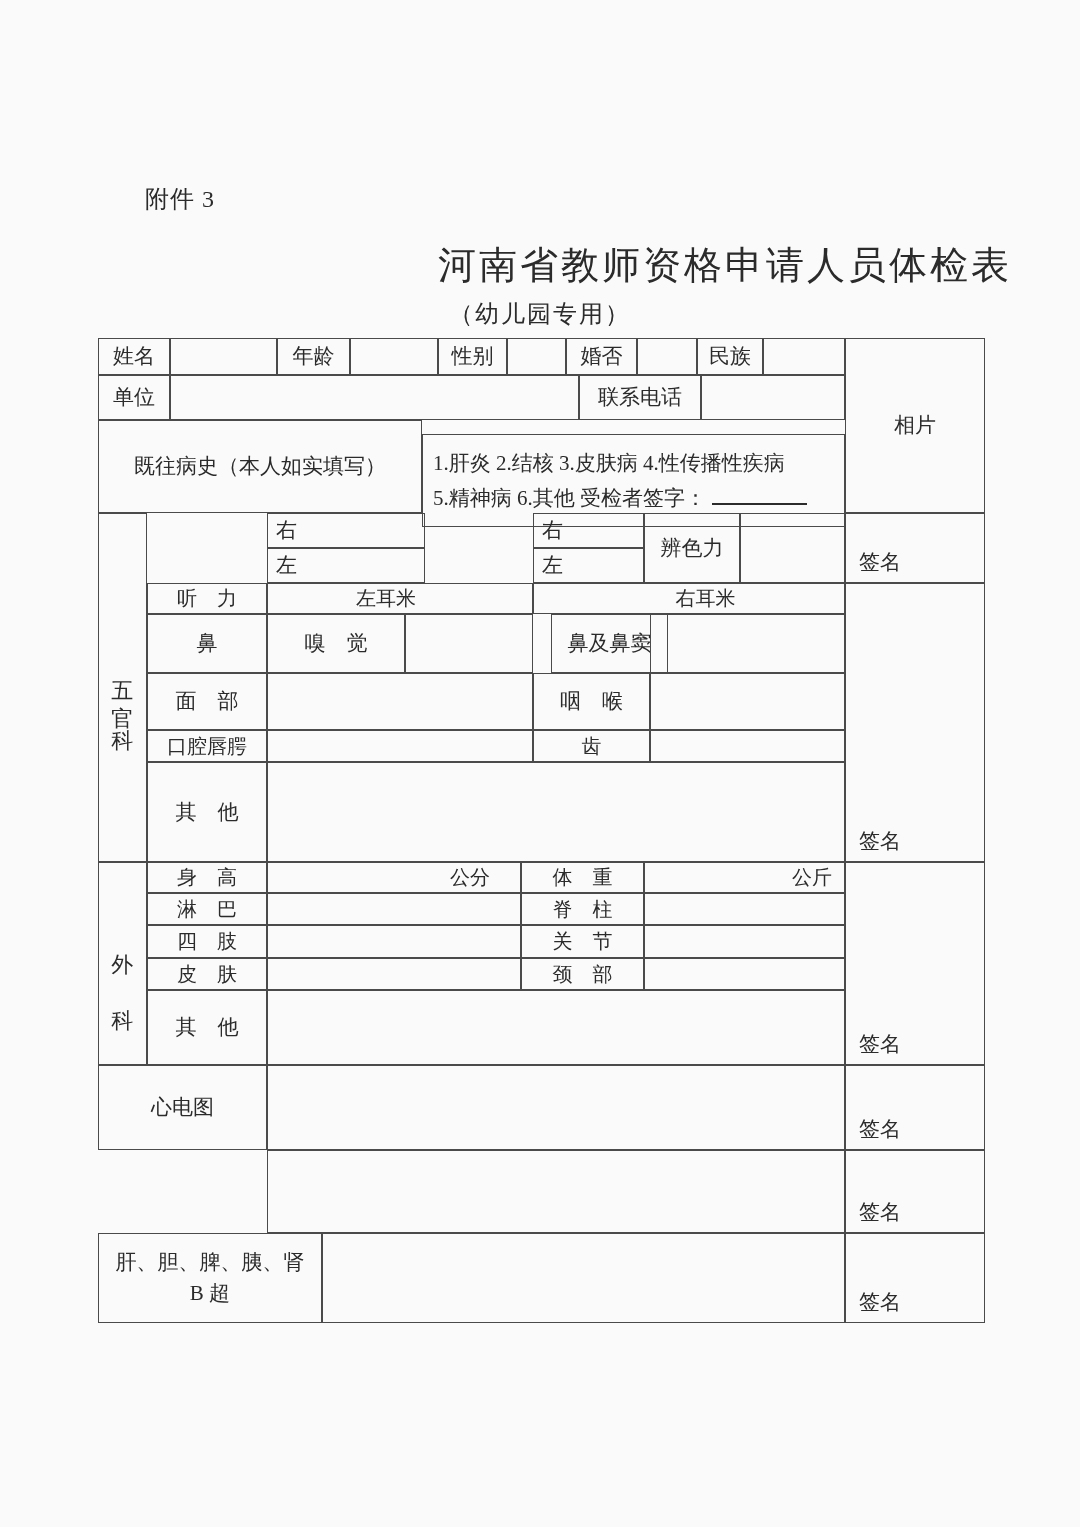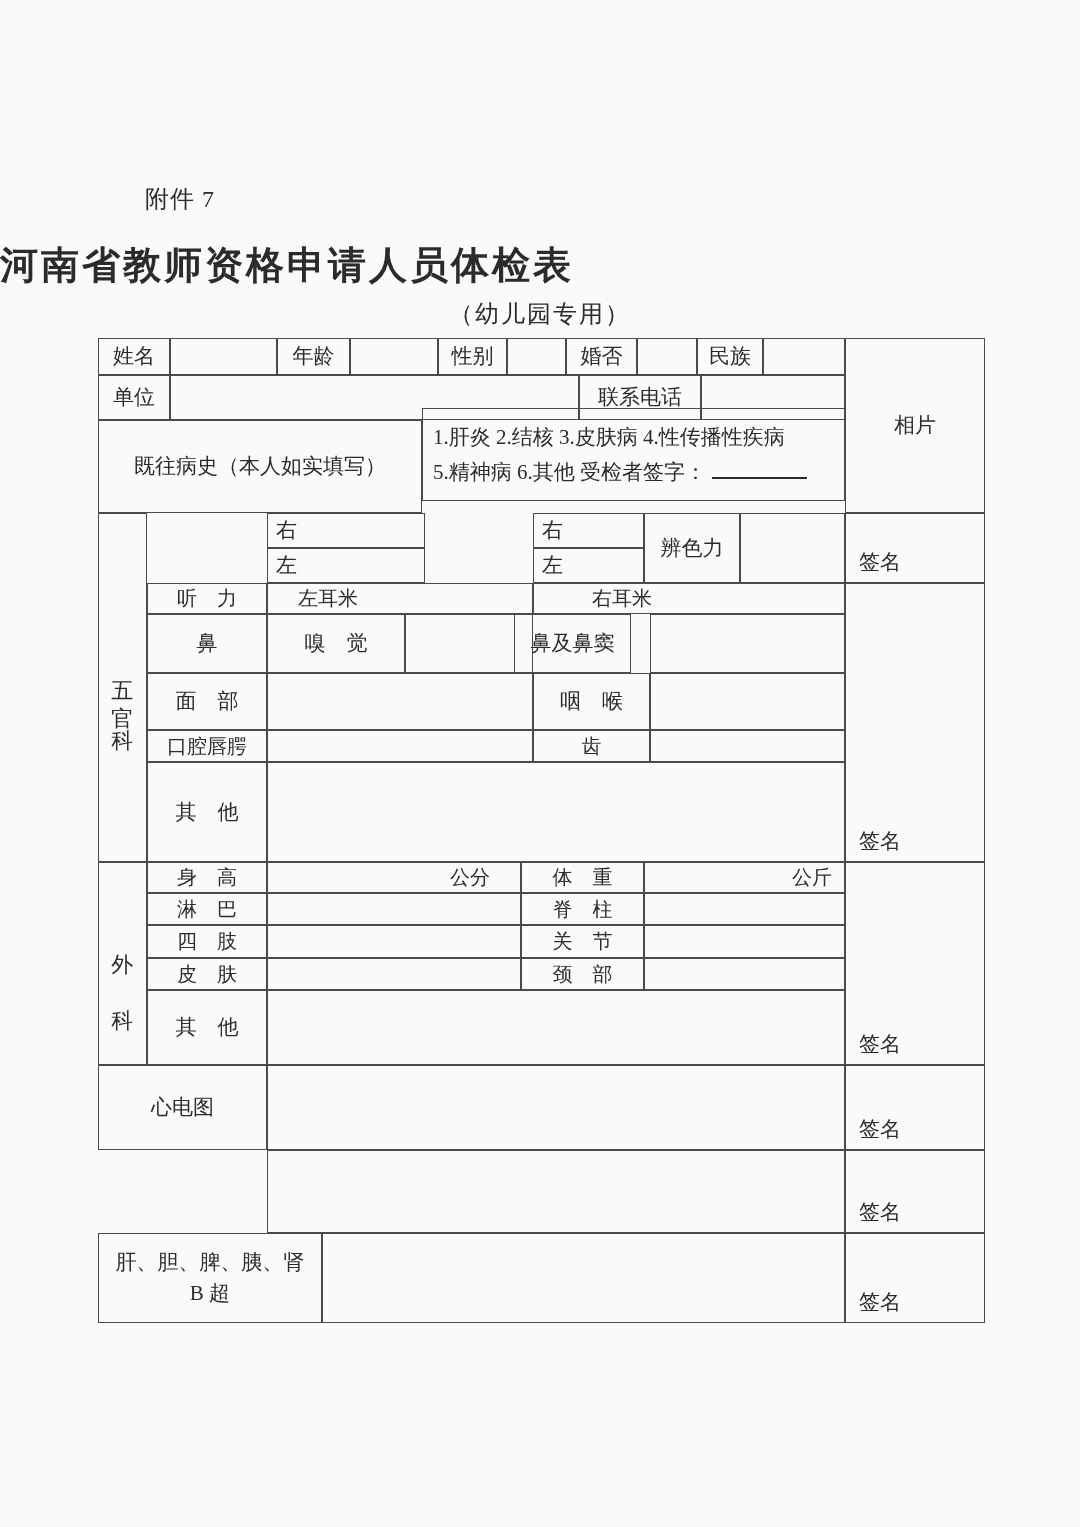--- a/index.html
+++ b/index.html
@@ -13,21 +13,21 @@
     background:var(--paper);
     font-family:"Liberation Serif","DejaVu Serif",serif;
     color:var(--text);
   }
   .attachment{
     position:absolute;left:145px;top:183px;
     font-size:24px;letter-spacing:1px;
   }
   .title{
     position:absolute;left:0;top:240px;width:1012px;
-    text-align:left;font-size:38px;font-weight:bold;letter-spacing:3px;
+    text-align:right;font-size:38px;font-weight:normal;letter-spacing:3px;
   }
   .subtitle{
     position:absolute;left:0;top:298px;width:1080px;
     text-align:center;font-size:24px;letter-spacing:2px;
   }
   .form-table{
     position:absolute;left:98px;top:338px;width:887px;height:852px;
   }
   .c{
     position:absolute;box-sizing:border-box;
@@ -43,26 +43,26 @@
   .vlab{writing-mode:vertical-rl;text-orientation:upright;font-size:22px;}
   .col2{flex-direction:column;justify-content:center;align-items:center;}
   .history-text{
     flex-direction:column;align-items:flex-start;justify-content:center;
     padding-left:10px;text-align:left;line-height:1.65;font-size:21px;
   }
   .blank-line{
     display:inline-block;width:95px;border-bottom:2px solid var(--text);
     height:1em;margin-left:6px;vertical-align:baseline;
   }
-  .sb{justify-content:flex-start;}
+  .sb{justify-content:center;}
 </style>
 </head>
 <body>
 
-<div class="attachment">附件 7</div>
+<div class="attachment">附件 3</div>
 <div class="title">河南省教师资格申请人员体检表</div>
 <div class="subtitle">（幼儿园专用）</div>
 
 <div class="form-table">
 
   <div class="c" style="left:0;top:0;width:72px;height:37px">姓名</div>
   <div class="c" style="left:72px;top:0;width:107px;height:37px"></div>
   <div class="c" style="left:179px;top:0;width:73px;height:37px">年龄</div>
   <div class="c" style="left:252px;top:0;width:88px;height:37px"></div>
   <div class="c" style="left:340px;top:0;width:69px;height:37px">性别</div>
@@ -72,21 +72,21 @@
   <div class="c" style="left:599px;top:0;width:66px;height:37px">民族</div>
   <div class="c" style="left:665px;top:0;width:82px;height:37px"></div>
   <div class="c" style="left:747px;top:0;width:140px;height:175px">相片</div>
 
   <div class="c" style="left:0;top:37px;width:72px;height:45px">单位</div>
   <div class="c" style="left:72px;top:37px;width:409px;height:45px"></div>
   <div class="c" style="left:481px;top:37px;width:122px;height:45px">联系电话</div>
   <div class="c" style="left:603px;top:37px;width:144px;height:45px"></div>
 
   <div class="c" style="left:0;top:82px;width:324px;height:93px">既往病史（本人如实填写）</div>
-  <div class="c history-text" style="left:324px;top:70px;width:423px;height:93px">
+  <div class="c history-text" style="left:324px;top:96px;width:423px;height:93px">
     <span>1.肝炎 2.结核 3.皮肤病 4.性传播性疾病</span>
     <span><span>5.精神病 6.其他 受检者签字：</span><span class="blank-line"></span></span>
   </div>
 
   <div class="c vlab" style="left:0;top:175px;width:49px;height:349px;letter-spacing:24px;padding-top:24px">五官科</div>
 
   <div class="c lft pl8" style="left:169px;top:175px;width:158px;height:35px">右</div>
   <div class="c lft pl8" style="left:169px;top:210px;width:158px;height:35px">左</div>
   <div class="c lft pl8" style="left:435px;top:175px;width:111px;height:35px">右</div>
   <div class="c lft pl8" style="left:435px;top:210px;width:111px;height:35px">左</div>
@@ -99,21 +99,21 @@
     <span>米</span>
   </div>
   <div class="c sm sb" style="left:435px;top:245px;width:312px;height:31px;padding:0 25px 0 58px">
     <span>右耳</span>
     <span>米</span>
   </div>
 
   <div class="c" style="left:49px;top:276px;width:120px;height:59px">鼻</div>
   <div class="c" style="left:169px;top:276px;width:138px;height:59px">嗅　觉</div>
   <div class="c" style="left:307px;top:276px;width:128px;height:59px"></div>
-  <div class="c" style="left:416px;top:276px;width:117px;height:59px">鼻及鼻窦</div>
+  <div class="c" style="left:453px;top:276px;width:117px;height:59px">鼻及鼻窦</div>
   <div class="c" style="left:552px;top:276px;width:195px;height:59px"></div>
 
   <div class="c" style="left:49px;top:335px;width:120px;height:57px">面　部</div>
   <div class="c" style="left:169px;top:335px;width:266px;height:57px"></div>
   <div class="c" style="left:435px;top:335px;width:117px;height:57px">咽　喉</div>
   <div class="c" style="left:552px;top:335px;width:195px;height:57px"></div>
 
   <div class="c sm" style="left:49px;top:392px;width:120px;height:32px">口腔唇腭</div>
   <div class="c" style="left:169px;top:392px;width:266px;height:32px"></div>
   <div class="c sm" style="left:435px;top:392px;width:117px;height:32px">齿</div>

